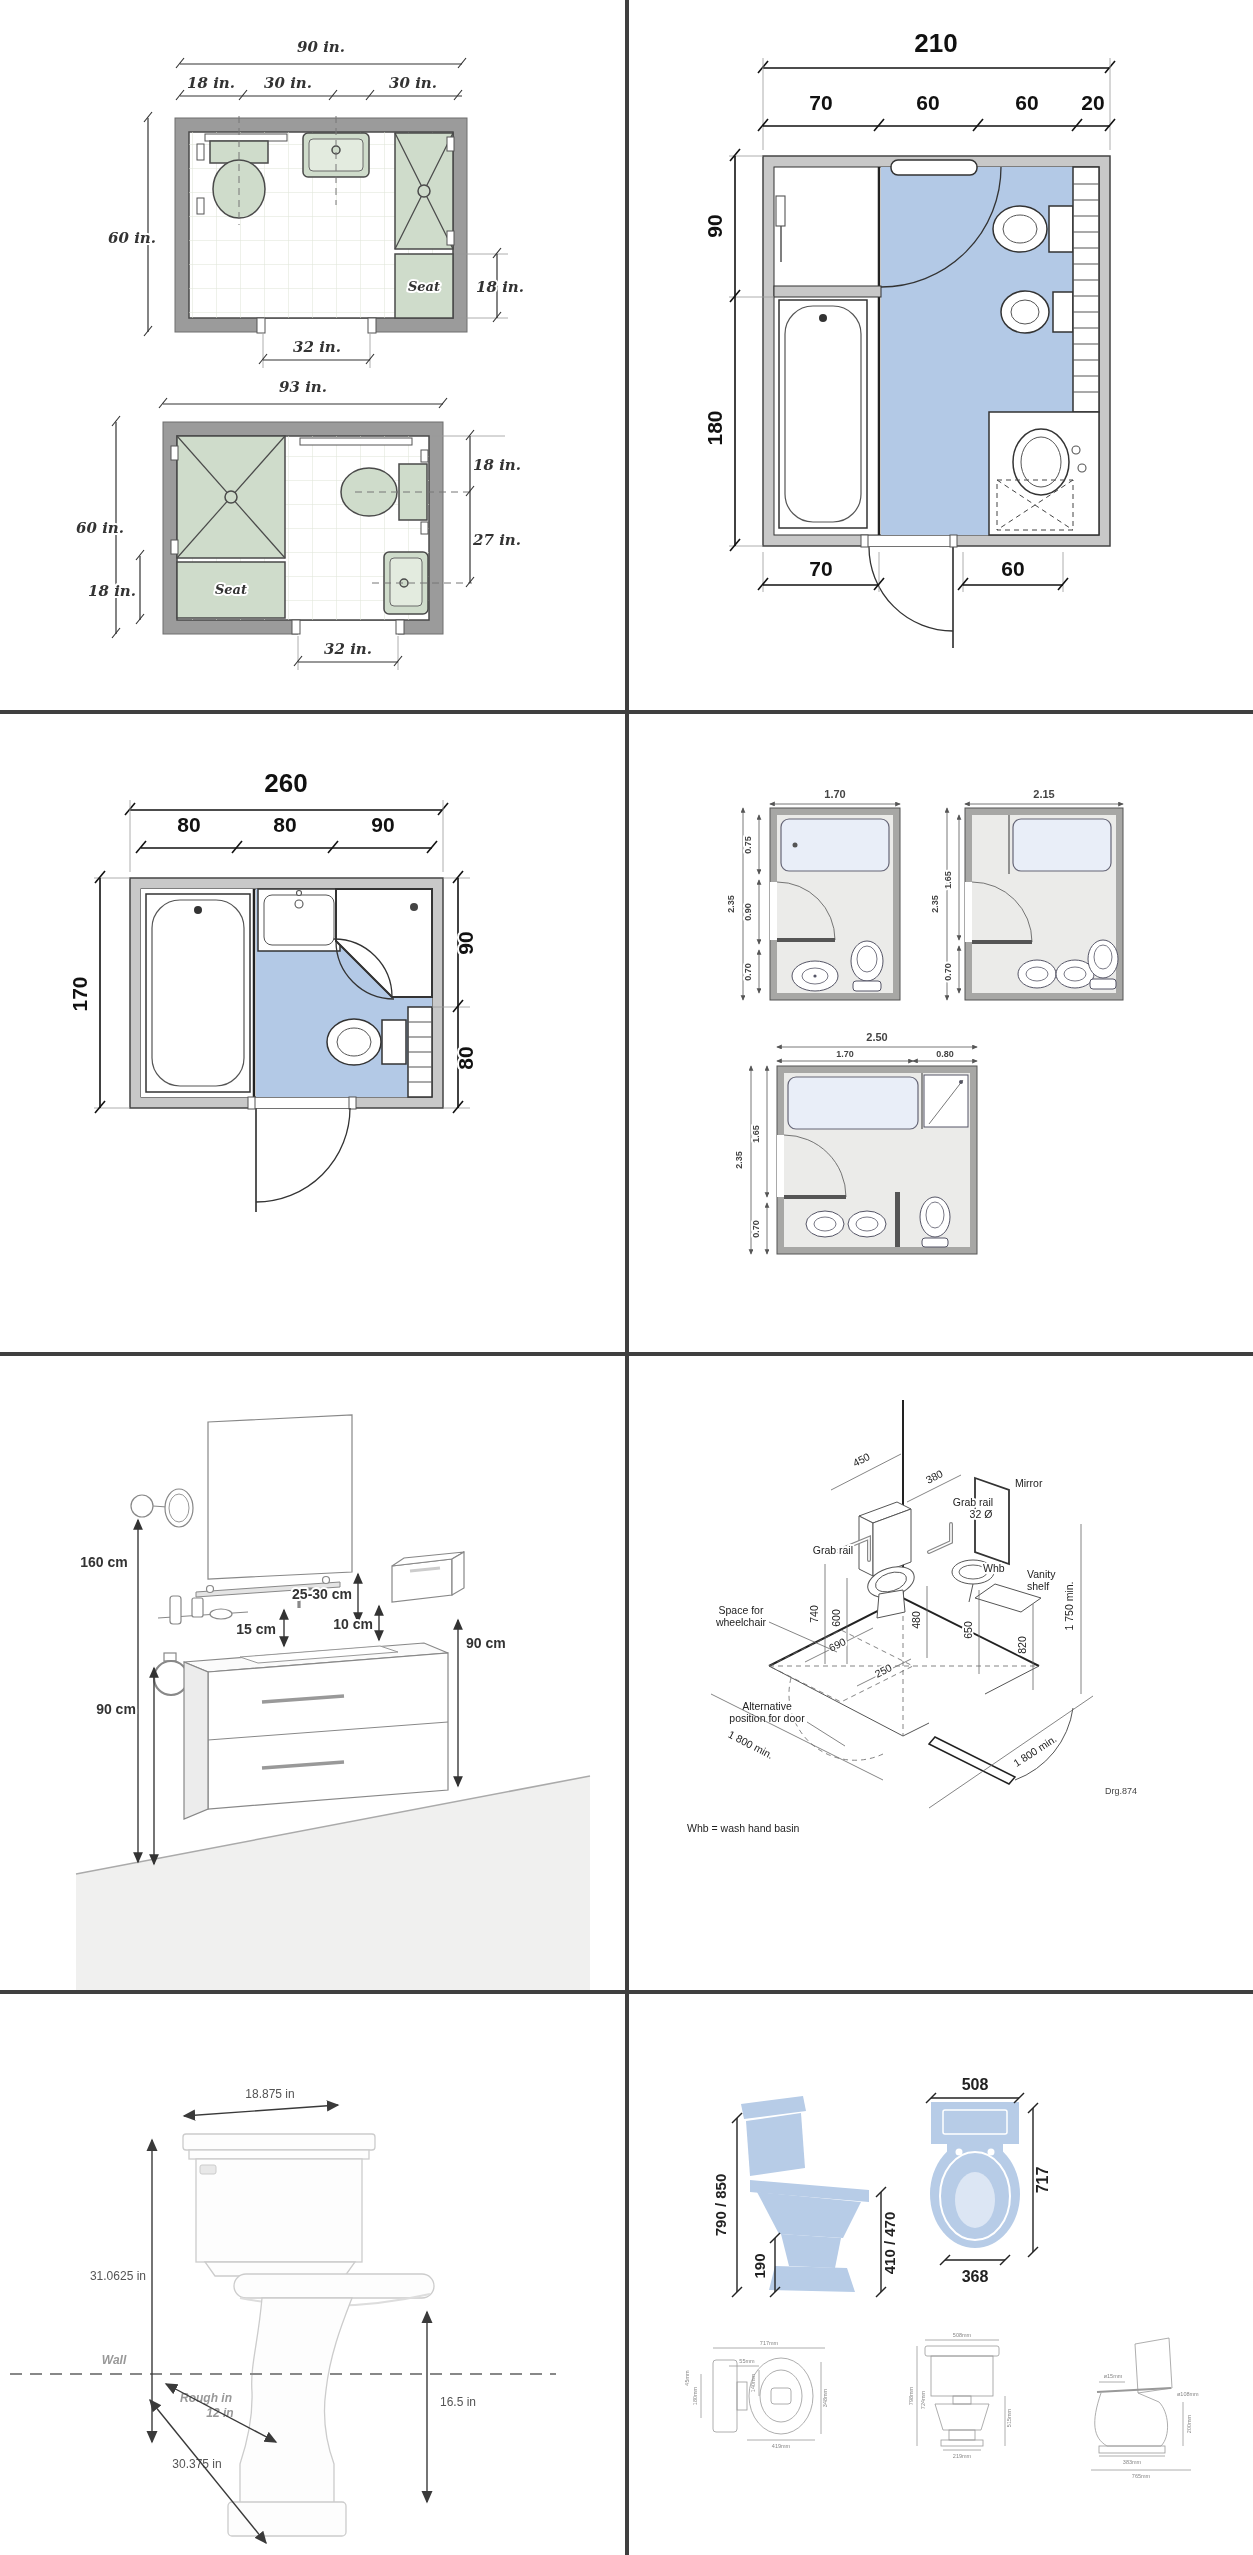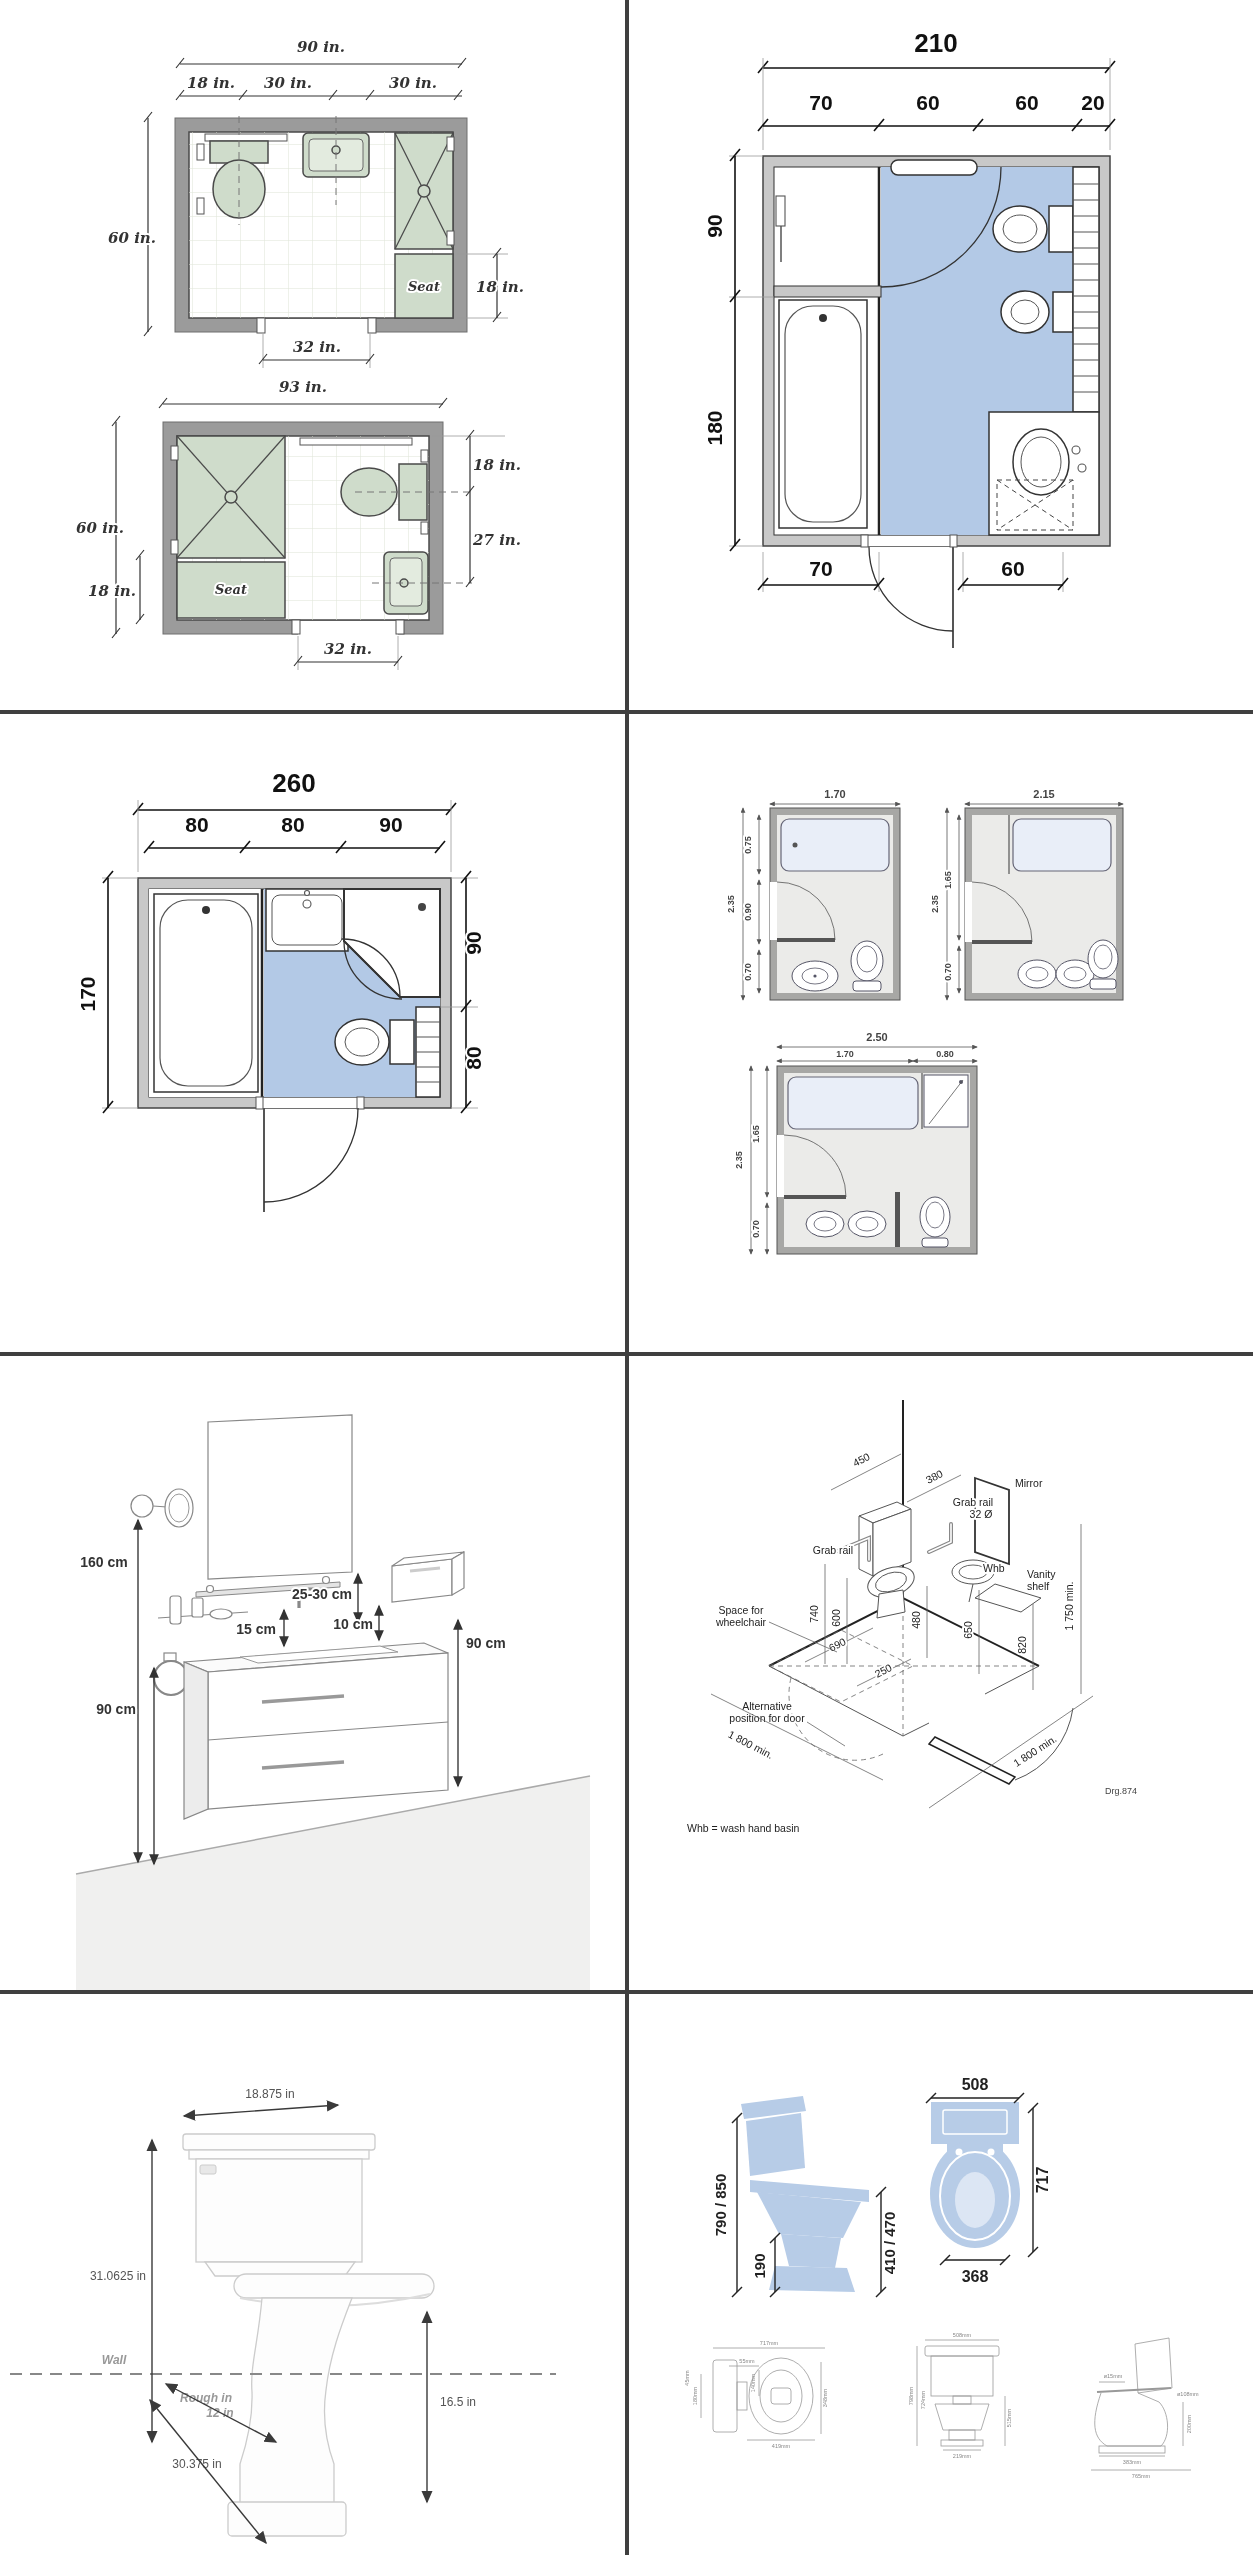--- a/index.html
+++ b/index.html
@@ -280,21 +280,21 @@
         <line class="ext" x1="334" y1="552" x2="334" y2="592"></line>
           <line class="ext" x1="434" y1="552" x2="434" y2="592"></line>
         <line class="dlh" x1="334" y1="585" x2="434" y2="585"></line>
         <line class="dlh" x1="329" y1="590" x2="339" y2="578"></line>
           <line class="dlh" x1="429" y1="590" x2="439" y2="578"></line>
         <text class="t2s halo" x="384" y="576" text-anchor="middle">60</text>
       </g>
     </svg>
   </div>
 
-  <div class="cell" style="left:8px;top:714px;width:625px;height:638px">
+  <div class="cell" style="left:0;top:714px;width:625px;height:638px">
     <svg width="625" height="638" viewBox="0 0 625 638">
       <g>
         <rect class="wl2" x="130" y="164" width="313" height="230"></rect>
         <rect x="141" y="175" width="291" height="208" fill="#fff" stroke="#333" stroke-width="1"></rect>
         <rect x="256" y="175" width="176" height="208" fill="#b3c9e6"></rect>
         <g>
           <rect x="141" y="175" width="113" height="208" fill="#fff"></rect>
           <rect class="fx2" x="146" y="180" width="104" height="198"></rect>
           <rect x="152" y="186" width="92" height="186" rx="28" fill="#fff" stroke="#555" stroke-width="1.2"></rect>
           <circle cx="198" cy="196" r="4" fill="#333"></circle>

